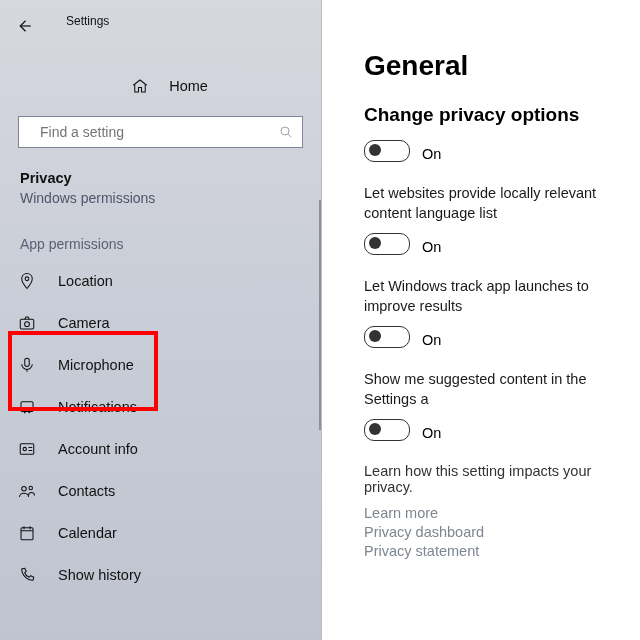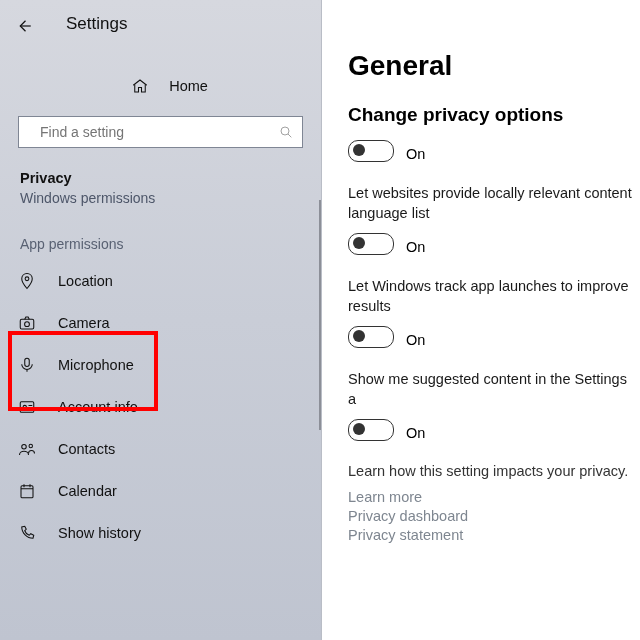--- a/index.html
+++ b/index.html
@@ -7,38 +7,38 @@
     font-family: "Segoe UI", Arial, sans-serif; font-size: 14px;
     color: #000; background: #fff; overflow: hidden;
   }
   .app { display: flex; width: 640px; height: 640px; position: relative; }
   .sidebar {
     width: 322px; height: 640px; box-sizing: border-box;
     background: linear-gradient(180deg,#d6d8df 0%,#c9cdd7 50%,#bfc4d0 100%);
     border-right: 1px solid #b9bdc6; position: relative; padding-top: 8px;
   }
   .back-btn { width: 36px; height: 36px; display:flex; align-items:center; justify-content:center; margin-left:6px; cursor:pointer; }
-  .app-title { position:absolute; top:14px; left:66px; font-size:17px; color:#111; }
+  .app-title { position:absolute; top:14px; left:66px; font-size:12px; color:#111; }
   .home-row { display:flex; align-items:center; height:40px; padding-left:18px; margin-top:22px; cursor:pointer;justify-content:center; }
   .home-row .lbl { margin-left:20px; font-size:14.5px; color:#111; }
   .search-wrap { margin:10px 18px 0 18px; }
   .search-box { position:relative; width:100%; height:32px; background:#fff; border:1px solid #7f8694; box-sizing:border-box; }
   .search-box input { border:none; outline:none; width:calc(100% - 34px); height:100%; padding:0 6px 1px 8px; font-size:14px; color:#555; background:transparent;margin-left:13px; }
   .search-box .sicon { position:absolute; right:8px; top:7px; opacity:.55; }
   .section-head { margin:22px 0 4px 20px; font-size:14.5px; font-weight:600; color:#111; }
   .section-sub  { margin:4px 0 0 20px; font-size:14px; color:#4d5669; }
   .group-label  { margin:30px 0 8px 20px; font-size:14px; color:#596173; }
   .nav { margin-top:6px; }
   .nav-item { display:flex; align-items:center; height:42px; padding-left:18px; cursor:pointer; }
   .nav-item .lbl { margin-left:22px; font-size:14.5px; color:#111; }
   .icon-slot { width:18px; height:18px; display:inline-flex; align-items:center; justify-content:center; }
   .scroll-ind { position:absolute; right:0; top:200px; width:2px; height:230px; background:#8c8f98; }
   .highlight-box { position:absolute; left:8px; top:331px; width:150px; height:80px; border:4px solid #ff0000; box-sizing:border-box; pointer-events:none; }
 
-  .content { flex:1; padding:50px 8px 0 26px; overflow:hidden; }
+  .content { flex:1; padding:50px 8px 0 26px; overflow:hidden;margin-left:16px; }
   .h1 { font-size:28px; font-weight:600; margin:0 0 22px 0; }
   .h2 { font-size:19px; font-weight:600; margin:0 0 14px 0; }
   .opt { margin-bottom:22px; }
   .opt .desc { font-size:14.5px; color:#1a1a1a; margin-bottom:10px; line-height:1.35; }
   .toggle-row { display:flex; align-items:flex-end; gap:12px; }
   .toggle { width:44px; height:20px; border:1px solid #333; border-radius:10px; position:relative; background:#fff; cursor:pointer; }
   .toggle .knob { width:12px; height:12px; border-radius:50%; background:#333; position:absolute; top:3px; left:4px; }
   .toggle-label { font-size:14.5px; }
   .know-sub { font-size:14.5px; color:#333; margin-bottom:10px; }
   .link { font-size:14.5px; color:#7e8690; margin-bottom:3px; cursor:pointer; }
@@ -112,20 +112,29 @@
               <rect x="9" y="3" width="6" height="11" rx="3"></rect>
               <path d="M5 11a7 7 0 0 0 14 0"></path>
               <path d="M12 18v3"></path>
             </svg>
         </span>
         <span class="lbl">Microphone</span>
       </div>
       <div class="nav-item">
         <span class="icon-slot">
           <svg width="18" height="18" viewBox="0 0 24 24" fill="none" stroke="#111" stroke-width="1.4">
+              <rect x="4" y="5" width="16" height="13" rx="1.5"></rect>
+              <path d="M8 20l4-3 4 3"></path>
+            </svg>
+        </span>
+        <span class="lbl">Notifications</span>
+      </div>
+      <div class="nav-item">
+        <span class="icon-slot">
+          <svg width="18" height="18" viewBox="0 0 24 24" fill="none" stroke="#111" stroke-width="1.4">
               <rect x="3" y="5" width="18" height="14" rx="1.5"></rect>
               <circle cx="9" cy="12" r="2.2"></circle>
               <path d="M14 10h5M14 14h5"></path>
             </svg>
         </span>
         <span class="lbl">Account info</span>
       </div>
       <div class="nav-item">
         <span class="icon-slot">
           <svg width="18" height="18" viewBox="0 0 24 24" fill="none" stroke="#111" stroke-width="1.4">

